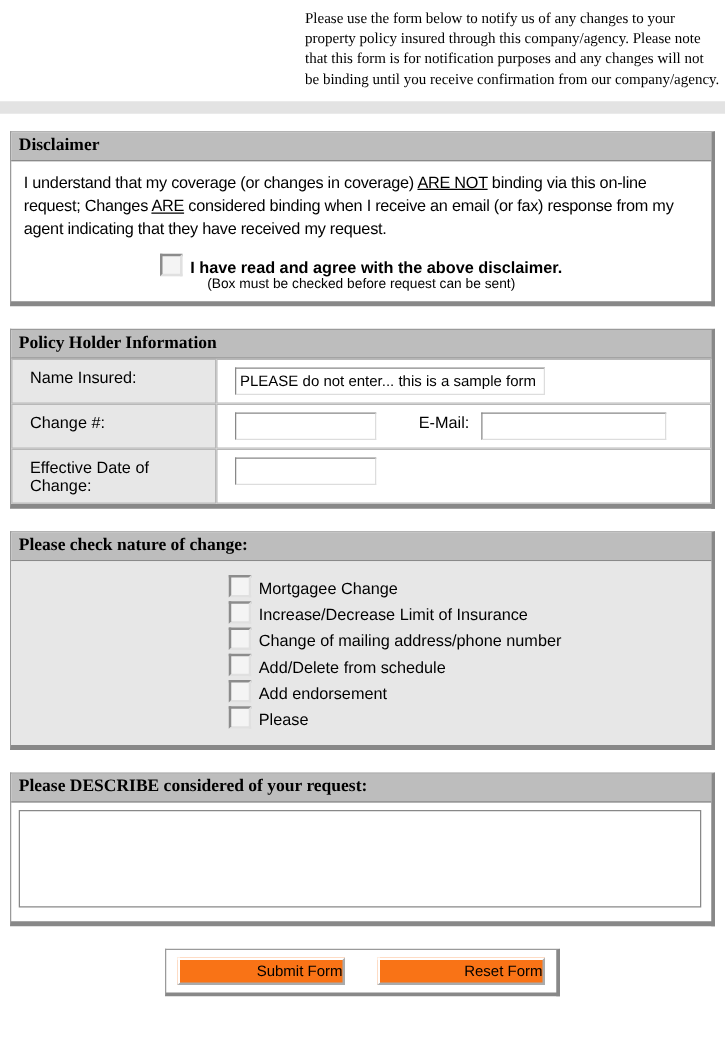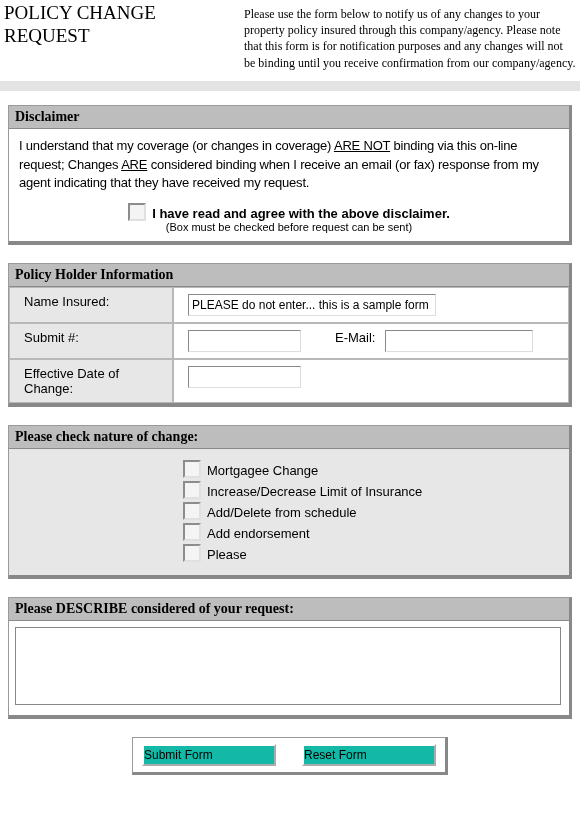--- a/index.html
+++ b/index.html
@@ -21,28 +21,27 @@
 .cell{border:1px solid #b8b8b8;background:#e7e7e7;font:13px Verdana,sans-serif;padding:6px 14px}
 .cellw{background:#fff;display:flex;align-items:flex-start;gap:6px}
 .inptxt{border:1px solid #888;border-right-color:#ddd;border-bottom-color:#ddd;background:#fff;height:18px;font:12px Arial;padding:1px 3px}
 .w240{width:240px}.w105{width:105px}.w140{width:140px}
 .lbl{font:13px Verdana,sans-serif;margin-left:28px;margin-right:4px}
 .nbody{background:#e7e7e7;padding:8px 6px 10px 174px;font:13px Verdana,sans-serif}
 .nrow{margin:3px 0}
 .dbody{padding:6px}
 textarea{width:540px;height:72px;border:1px solid #888;font:12px Verdana;resize:none;overflow-y:scroll;background:#fff}
 .btns{margin:0 132px 10px;border:1px solid #9a9a9a;border-right:3px solid #888;border-bottom:3px solid #888;padding:6px;display:flex;gap:26px;justify-content:center}
-.btn{font:12px Arial;background:#14b8a6;border:2px outset #fff;padding:2px 0;text-align:left;width:130px;cursor:pointer}
+.btn{font:12px Arial;background:#f97316;border:2px outset #fff;padding:2px 0;text-align:right;width:130px;cursor:pointer}
 </style>
 </head>
 <body>
 
 <div class="header">
   <div class="title">
-    <h2>POLICY CHANGE REQUEST</h2>
   </div>
   <div class="intro">Please use the form below to notify us of any changes to your property policy insured through this company/agency. Please note that this form is for notification purposes and any changes will not be binding until you receive confirmation from our company/agency.</div>
 </div>
 <div class="bar"></div>
 
 <div class="panel">
   <div class="ph">Disclaimer</div>
   <div class="disc">
     <span>I understand that my coverage (or changes in coverage) </span><u>ARE NOT</u><span> binding via this on-line request; Changes </span><u>ARE</u><span> considered binding when I receive an email (or fax) response from my agent indicating that they have received my request.</span>
   </div>
@@ -54,38 +53,39 @@
   </div>
 </div>
 
 <div class="panel">
   <div class="ph">Policy Holder Information</div>
   <div class="grid">
     <div class="cell">Name Insured:</div>
     <div class="cell cellw">
         <input class="inptxt w240" value="PLEASE do not enter... this is a sample form" style="">
       </div>
-    <div class="cell">Submit #:</div>
+    <div class="cell">Change #:</div>
     <div class="cell cellw">
       <input class="inptxt w105" value="" style="">
       <span class="lbl">E-Mail:</span>
       <input class="inptxt w140" value="" style="">
     </div>
     <div class="cell">Effective Date of Change:</div>
     <div class="cell cellw">
         <input class="inptxt w105" value="" style="">
       </div>
   </div>
 </div>
 
 <div class="panel">
   <div class="ph">Please check nature of change:</div>
   <div class="nbody">
     <div class="nrow"><span class="cb"></span><span>Mortgagee Change</span></div>
     <div class="nrow"><span class="cb"></span><span>Increase/Decrease Limit of Insurance</span></div>
+    <div class="nrow"><span class="cb"></span><span>Change of mailing address/phone number</span></div>
     <div class="nrow"><span class="cb"></span><span>Add/Delete from schedule</span></div>
     <div class="nrow"><span class="cb"></span><span>Add endorsement</span></div>
     <div class="nrow"><span class="cb"></span><span>Please</span></div>
   </div>
 </div>
 
 <div class="panel">
   <div class="ph">Please DESCRIBE considered of your request:</div>
   <div class="dbody"><textarea style=""></textarea></div>
 </div>

